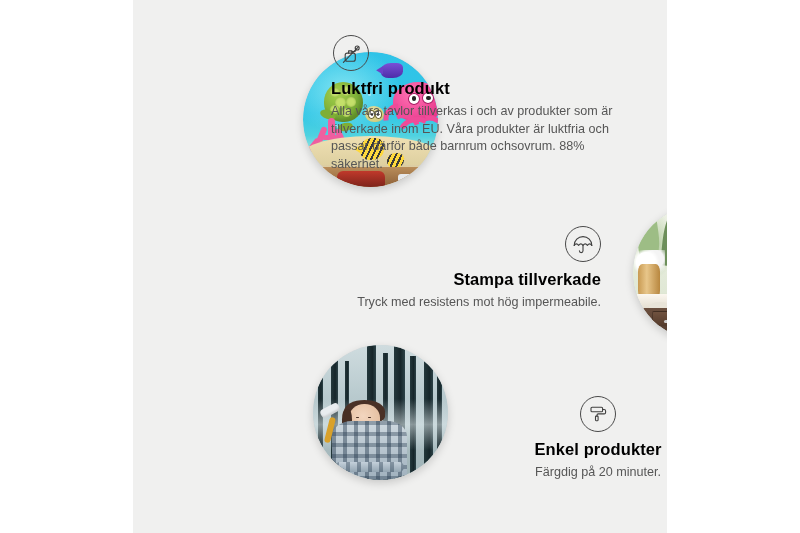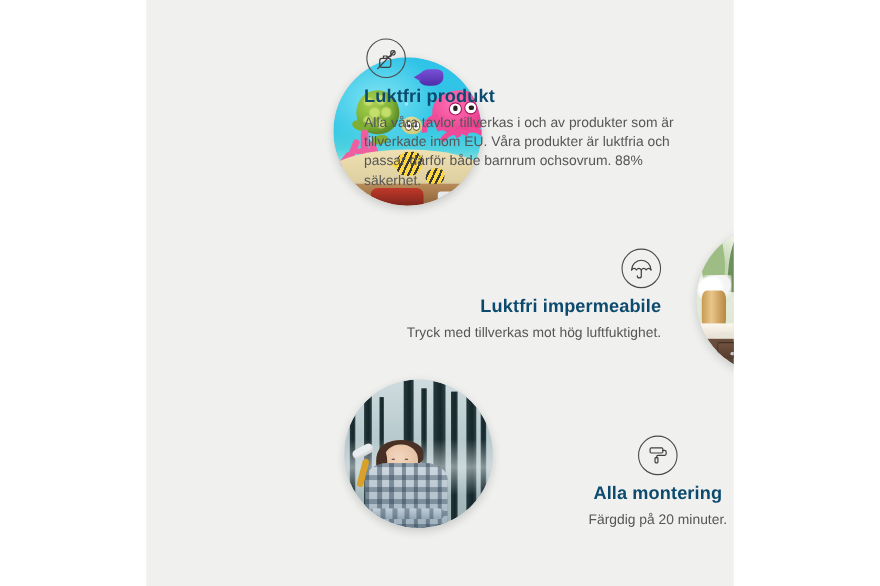--- a/index.html
+++ b/index.html
@@ -223,21 +223,21 @@
     width: 36px; height: 36px;
     border: 1.6px solid #4a4a4a;
     border-radius: 50%;
     display: flex; align-items: center; justify-content: center;
     box-sizing: border-box;
   }
   .feature h3 {
     margin: 8px 0 5px 0;
     font-size: 16.5px;
     font-weight: bold;
-    color: #0c4a6e;
+    color: #000000;
     letter-spacing: .1px;
   }
   .feature p {
     margin: 0;
     font-size: 12.6px;
     line-height: 17.5px;
     color: #565656;
   }
 
   
@@ -366,22 +366,22 @@
     <div class="feature" id="feature-waterproof">
       <div class="icon-row" style="justify-content:flex-end;">
         <div class="icon-circle">
           <svg width="24" height="24" viewBox="0 0 24 24" fill="none" stroke="#3f3f3f" stroke-width="1.1" stroke-linecap="round" stroke-linejoin="round">
             <path d="M3.2 13.4a8.8 8.8 0 0 1 17.6 0"></path>
             <path d="M3.2 13.4c1.5-2 3.0-2 4.4 0 1.5-2 3.0-2 4.4 0 1.5-2 3.0-2 4.4 0 1.5-2 3.0-2 4.4 0"></path>
             <path d="M12 13.4v5.4a1.8 1.8 0 0 1-3.6 0"></path>
           </svg>
         </div>
       </div>
-      <h3>Luktfri impermeabile</h3>
-      <p>Tryck med tillverkas mot hög luftfuktighet.</p>
+      <h3>Stampa tillverkade</h3>
+      <p>Tryck med resistens mot hög impermeabile.</p>
     </div>
 
     <div class="photo" id="photo-person">
       <div class="inner">
         <div class="per-bg"></div>
         <div class="tree" style="left:4%;width:5px;height:96%;"></div>
         <div class="tree" style="left:13%;width:7px;height:100%;"></div>
         <div class="tree" style="left:24%;width:4px;height:88%;"></div>
         <div class="tree" style="left:40%;width:9px;height:100%;"></div>
         <div class="tree" style="left:52%;width:5px;height:94%;"></div>
@@ -411,18 +411,18 @@
     <div class="feature" id="feature-assembly">
       <div class="icon-row">
         <div class="icon-circle">
           <svg width="24" height="24" viewBox="0 0 24 24" fill="none" stroke="#3f3f3f" stroke-width="1.1" stroke-linecap="round" stroke-linejoin="round">
             <rect x="5.0" y="5.2" width="11.6" height="4.6" rx="1.1"></rect>
             <path d="M16.6 7.5h1.6a1.4 1.4 0 0 1 1.4 1.4v1.6a1.4 1.4 0 0 1-1.4 1.4h-6.0a1.2 1.2 0 0 0-1.2 1.2v1.0"></path>
             <rect x="9.5" y="14.1" width="2.6" height="4.6" rx="0.6"></rect>
           </svg>
         </div>
       </div>
-      <h3>Alla montering</h3>
+      <h3>Enkel produkter</h3>
       <p>Färgdig på 20 minuter.</p>
     </div>
 
   </div>
 </div>
 
 </body></html>

